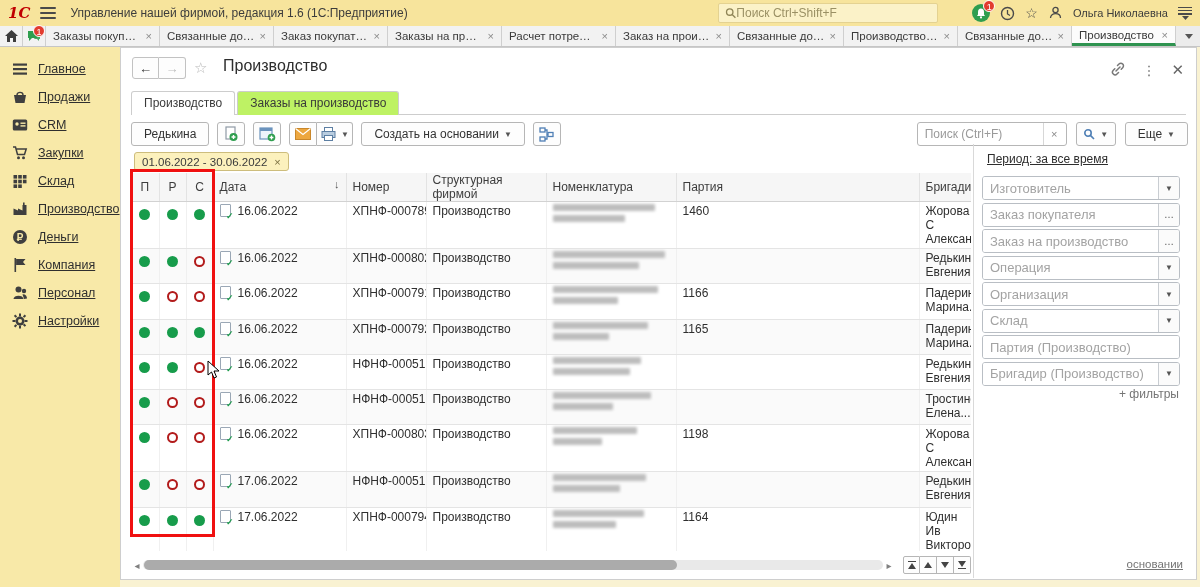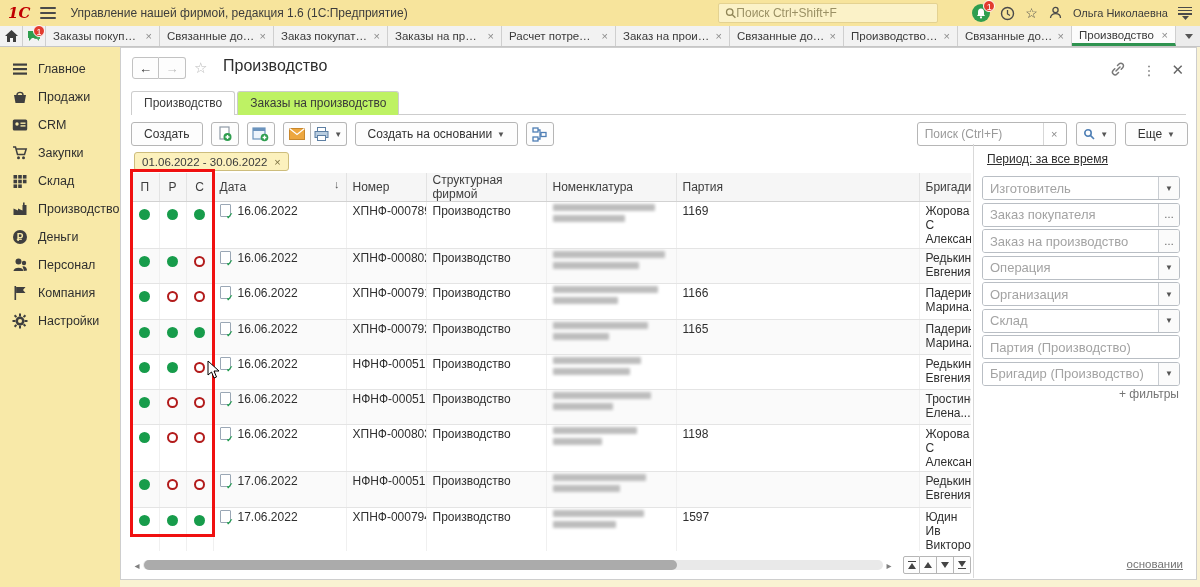--- a/index.html
+++ b/index.html
@@ -40,21 +40,21 @@
     background:#ececec; border-bottom:1px solid #c6c6c6; display:flex; align-items:stretch;}
   .sys-tab { width:23px; border-right:1px solid #cfcfcf; display:flex; align-items:center; justify-content:center; background:#f2f2f2; position:relative;}
   .tab { display:flex; align-items:center; gap:5px; padding:0 7px; border-right:1px solid #cfcfcf;
     background:#f2f2f2; font-size:11.5px; color:#3a3a3a; white-space:nowrap; overflow:hidden; flex:0 0 auto; width:114px; justify-content:space-between;}
   .tab.active { background:#fcfcfc; border-bottom:3px solid #2f9350; width:104px;}
   .tab .x { color:#8a8a8a; font-size:11px; cursor:pointer;}
   .tab-label{ overflow:hidden; text-overflow:ellipsis; }
   .tab-more { margin-left:auto; width:22px; display:flex; align-items:center; justify-content:center; color:#555;}
   
   #sidebar { position:absolute; left:0; top:47px; width:120px; height:540px; background:#f8e9a8; padding-top:8px;}
-  .side-item { display:flex; align-items:center; gap:10px; height:28px; padding:0 8px 0 12px; cursor:pointer; color:#2f2f2f; font-size:12.5px;}
+  .side-item { display:flex; align-items:center; gap:10px; height:28px; padding:0 8px 0 12px; cursor:pointer; color:#2f2f2f; font-size:12.5px;text-decoration:underline;}
   .side-item svg { flex:0 0 16px; }
   
   #content { position:absolute; left:120px; top:47px; width:1077px; height:533px;
     background:#fff; border:1px solid #cecece; }
   
   .nav-btns { position:absolute; left:11px; top:9px; display:flex;}
   .nav-btn { width:27px; height:22px; border:1px solid #c2c2c2; background:#fdfdfd;
     display:flex; align-items:center; justify-content:center; font-size:13px;}
   .nav-btn:first-child{ border-radius:3px 0 0 3px;}
   .nav-btn:last-child{ border-radius:0 3px 3px 0; border-left:none; color:#bdbdbd;}
@@ -307,33 +307,33 @@
     <div class="side-item">
       <svg width="16" height="16" viewBox="0 0 16 16">
         <circle cx="8" cy="8" r="7" fill="#3f3f3f"></circle>
         <text x="8" y="11.5" font-size="10" font-family="Liberation Sans, sans-serif" font-weight="bold" fill="#f8e9a8" text-anchor="middle">P</text>
         <rect x="4.8" y="9.8" width="5" height="1.1" fill="#f8e9a8"></rect>
       </svg>
       <span>Деньги</span>
     </div>
     <div class="side-item">
       <svg width="16" height="16" viewBox="0 0 16 16">
+        <rect x="2.5" y="1" width="1.6" height="14" fill="#3f3f3f"></rect>
+        <path d="M4.1 2 h9.4 l-2.5 3 2.5 3 h-9.4 z" fill="#3f3f3f"></path>
+      </svg>
+      <span>Компания</span>
+    </div>
+    <div class="side-item">
+      <svg width="16" height="16" viewBox="0 0 16 16">
         <circle cx="6.5" cy="4.5" r="3" fill="#3f3f3f"></circle>
         <path d="M1.5 14 C1.5 9.5 11.5 9.5 11.5 14 Z" fill="#3f3f3f"></path>
         <circle cx="12" cy="6" r="2.2" fill="#3f3f3f"></circle>
         <path d="M10.5 9.2 C13.5 9 15 11 15 13.5 l-3 0.5" fill="#3f3f3f"></path>
       </svg>
       <span>Персонал</span>
-    </div>
-    <div class="side-item">
-      <svg width="16" height="16" viewBox="0 0 16 16">
-        <rect x="2.5" y="1" width="1.6" height="14" fill="#3f3f3f"></rect>
-        <path d="M4.1 2 h9.4 l-2.5 3 2.5 3 h-9.4 z" fill="#3f3f3f"></path>
-      </svg>
-      <span>Компания</span>
     </div>
     <div class="side-item">
       <svg width="16" height="16" viewBox="0 0 16 16">
         <circle cx="8" cy="8" r="4.5" fill="#3f3f3f"></circle>
         <circle cx="8" cy="8" r="2" fill="#f8e9a8"></circle>
         <rect x="7" y="0.5" width="2" height="3" fill="#3f3f3f"></rect>
         <rect x="7" y="12.5" width="2" height="3" fill="#3f3f3f"></rect>
         <rect x="0.5" y="7" width="3" height="2" fill="#3f3f3f"></rect>
         <rect x="12.5" y="7" width="3" height="2" fill="#3f3f3f"></rect>
         <rect x="2.2" y="2.2" width="2.6" height="2" transform="rotate(45 3.5 3.2)" fill="#3f3f3f"></rect>
@@ -365,21 +365,21 @@
     <span class="kebab">⋮</span>
     <span class="close-x">✕</span>
   </span>
 
   <div class="view-tabs" id="view-tabs-holder">
       <span class="vtab active">Производство</span>
       <span class="vtab">Заказы на производство</span>
     </div>
 
   <div class="toolbar">
-    <button class="btn">Создать</button>
+    <button class="btn">Редькина</button>
     <button class="btn icon-btn">
       <svg width="16" height="16" viewBox="0 0 16 16">
           <rect x="3" y="1" width="9" height="12" fill="#fff" stroke="#8f9aa6" stroke-width="1.2"></rect>
           <circle cx="10.5" cy="11" r="4" fill="#2f9e4f"></circle>
           <path d="M10.5 9 v4 M8.5 11 h4" stroke="#fff" stroke-width="1.4"></path>
         </svg>
     </button>
     <button class="btn icon-btn">
       <svg width="17" height="16" viewBox="0 0 17 16">
           <rect x="1" y="2" width="12" height="11" fill="#eef4fb" stroke="#6b93bd" stroke-width="1.2"></rect>
@@ -468,21 +468,21 @@
         </thead>
       <tbody id="grid-body">
           <tr>
             <td class="c"><span class="dot g"></span></td>
             <td class="c"><span class="dot g"></span></td>
             <td class="c"><span class="dot g"></span></td>
             <td><span class="doc-ic"></span><span class="date-txt">16.06.2022</span></td>
             <td>ХПНФ-000789</td>
             <td>Производство</td>
             <td><span class="blur-lines"><i style="width:88%"></i><i style="width:62%"></i></span></td>
-            <td>1169</td>
+            <td>1460</td>
             <td class="two-line">Жорова С
 Александ</td>
           </tr>
           <tr class="alt">
             <td class="c"><span class="dot g"></span></td>
             <td class="c"><span class="dot g"></span></td>
             <td class="c"><span class="dot r"></span></td>
             <td><span class="doc-ic"></span><span class="date-txt">16.06.2022</span></td>
             <td>ХПНФ-000802</td>
             <td>Производство</td>
@@ -564,21 +564,21 @@
 Евгения...</td>
           </tr>
           <tr>
             <td class="c"><span class="dot g"></span></td>
             <td class="c"><span class="dot g"></span></td>
             <td class="c"><span class="dot g"></span></td>
             <td><span class="doc-ic"></span><span class="date-txt">17.06.2022</span></td>
             <td>ХПНФ-000794</td>
             <td>Производство</td>
             <td><span class="blur-lines"><i style="width:78%"></i><i style="width:54%"></i></span></td>
-            <td>1597</td>
+            <td>1164</td>
             <td class="two-line">Юдин Ив
 Викторов</td>
           </tr>
         </tbody>
     </table>
   </div>
 
   <div id="red-rect"></div>
 
   <div class="scroll-row">

